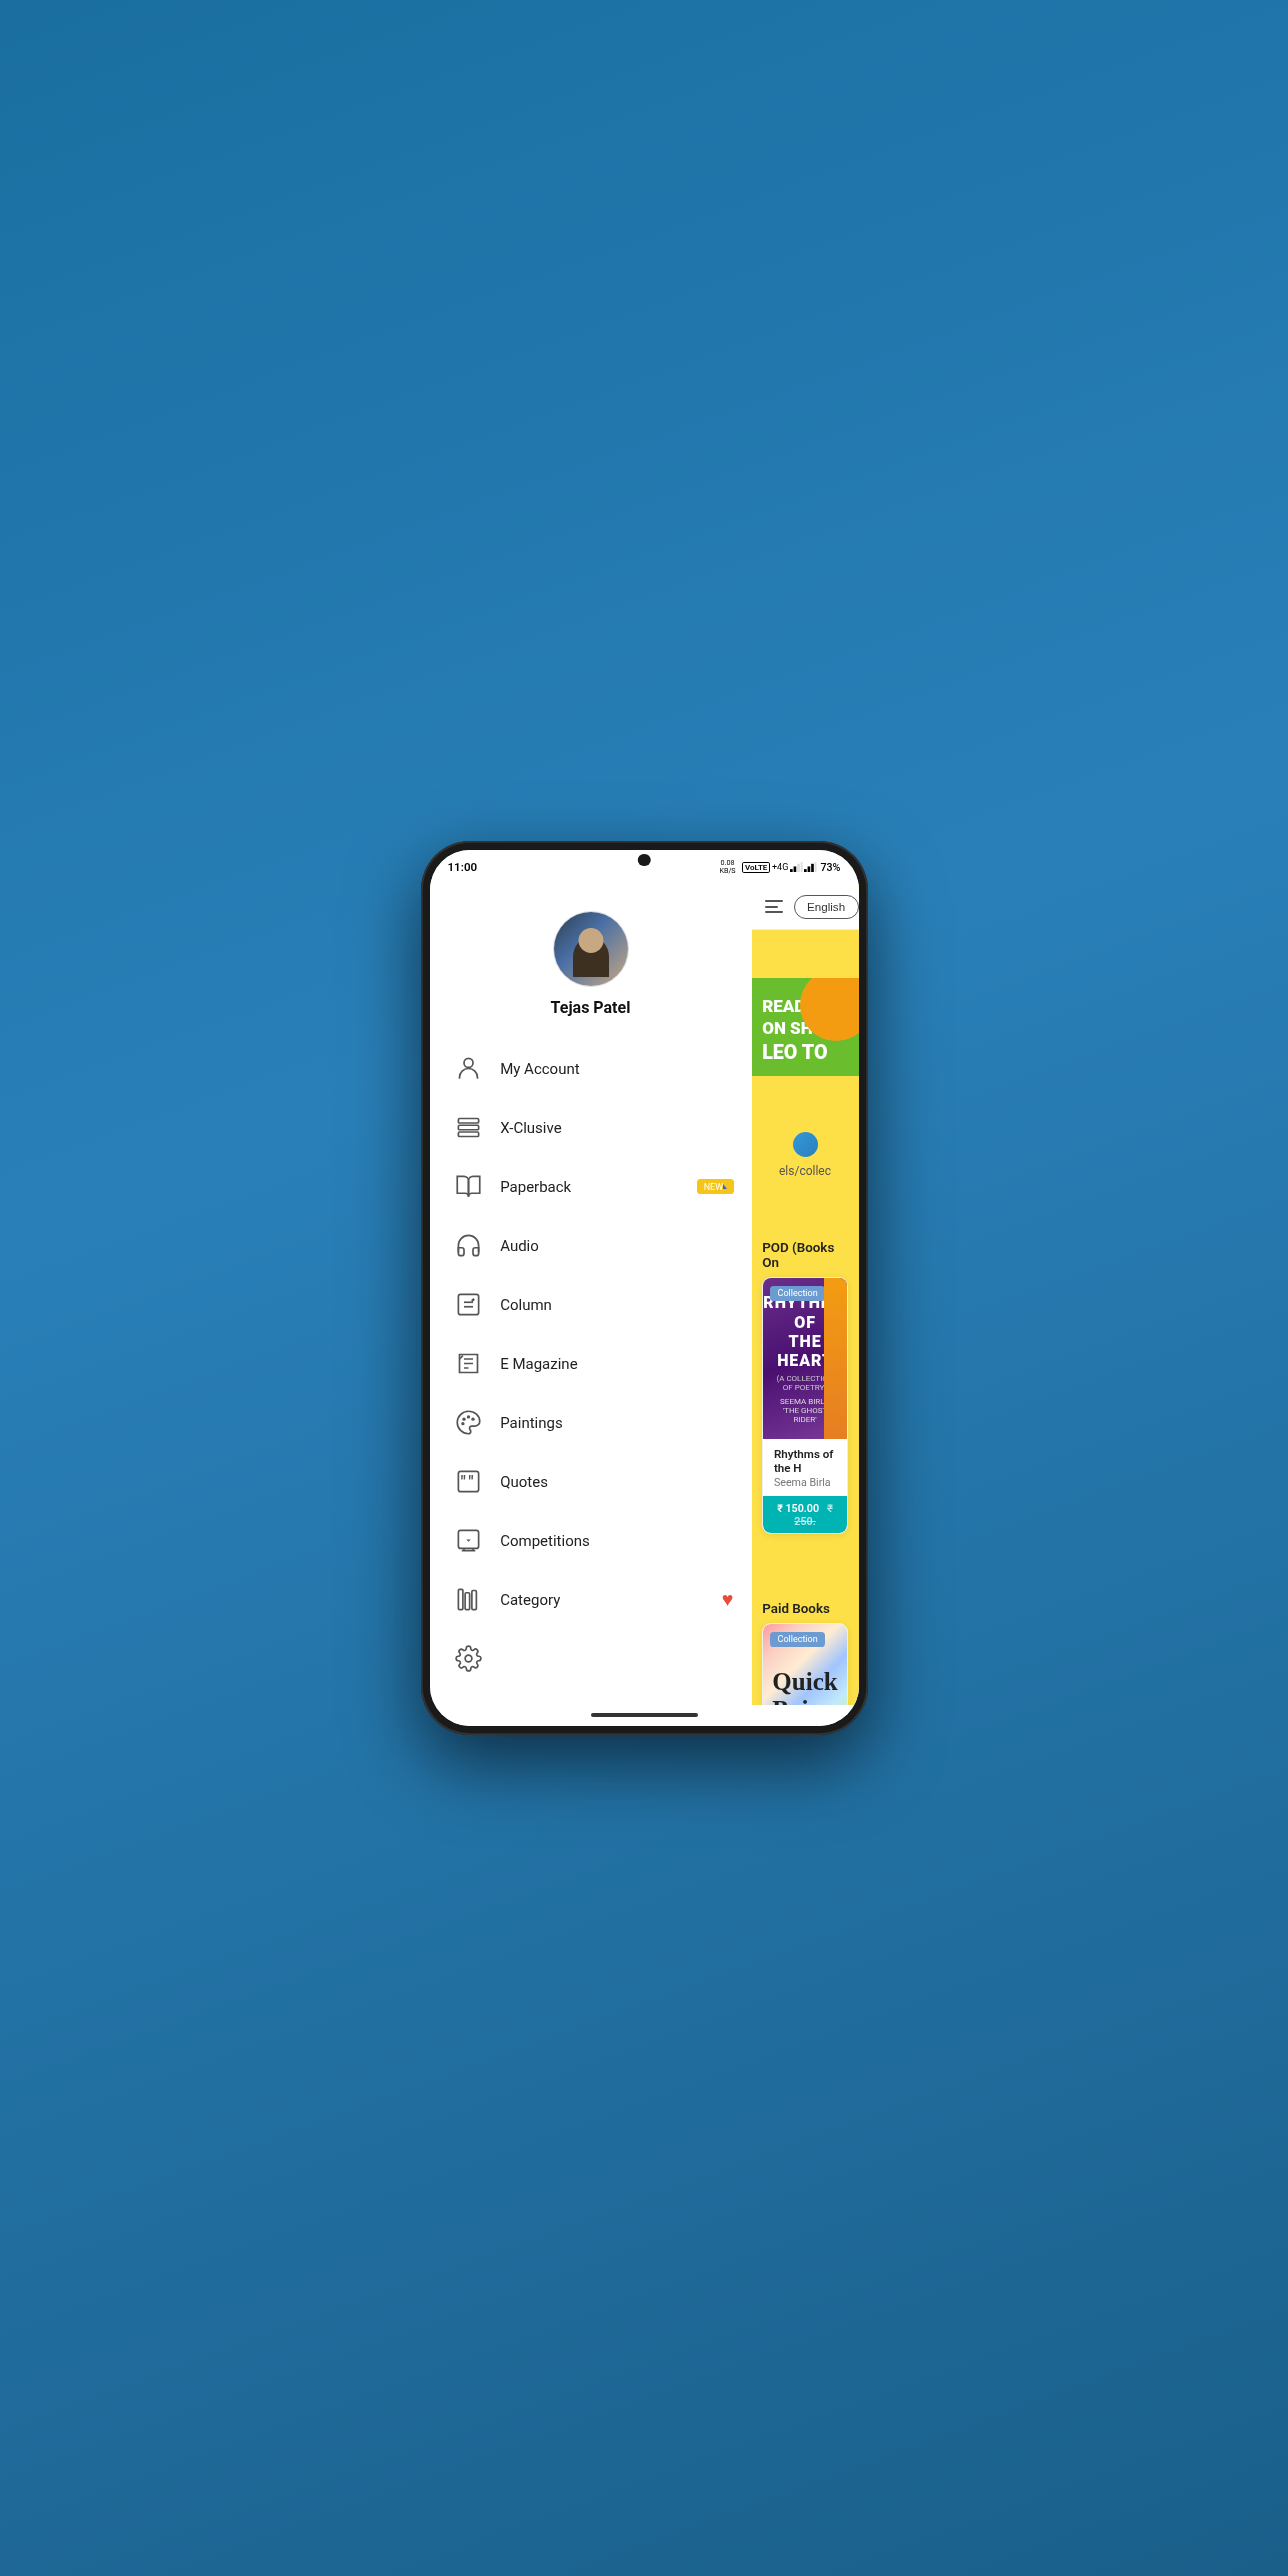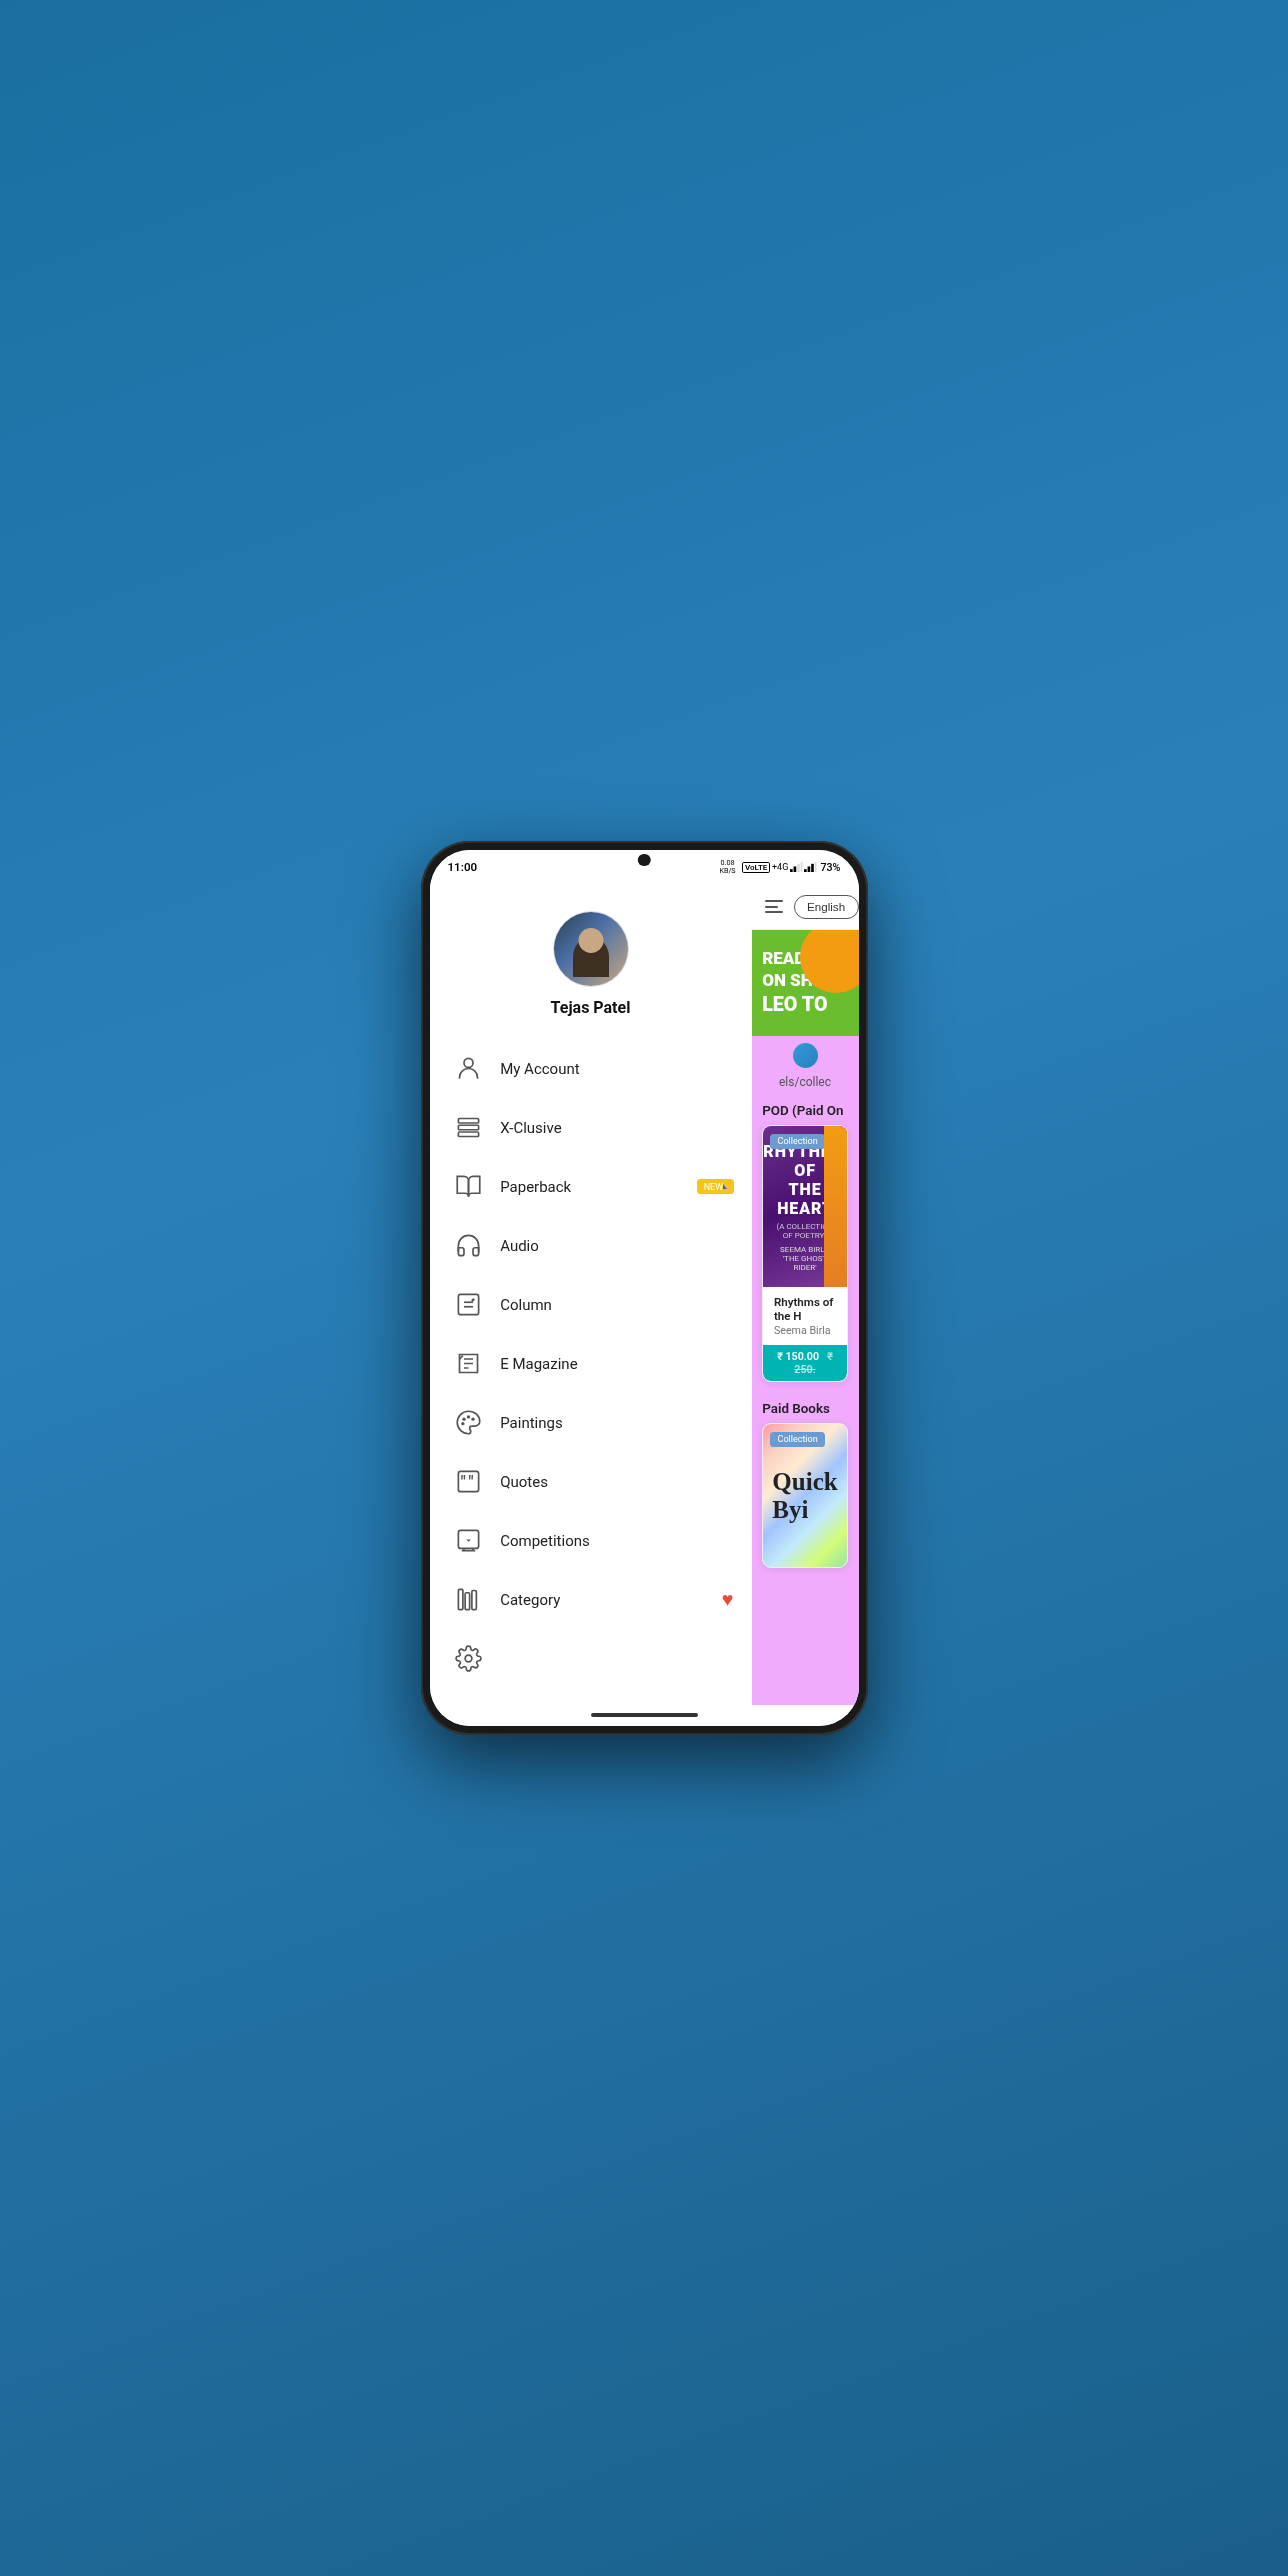--- a/index.html
+++ b/index.html
@@ -224,25 +224,26 @@
 
     
     .right-panel {
       flex: 1;
       background: #f8f8f8;
       overflow: hidden;
       position: relative;
     }
 
     .right-panel-inner {
-      background: #f0abfc;
+      background: #fde047;
       height: 100%;
       overflow: hidden;
       display: flex;
       flex-direction: column;
+      gap: 48px;
     }
 
     .right-header {
       padding: 10.7px 13.4px;
       display: flex;
       align-items: center;
       gap: 10.7px;
       border-bottom: 0.9px solid #eee;
       background: white;
     }
@@ -641,21 +642,21 @@
               <div style="font-size:19.7px;margin-top:2px;">LEO TO</div>
             </div>
           </div>
 
           <div class="url-bar">
             <div class="url-avatar"></div>
             <span>els/collec</span>
           </div>
 
           <div class="pod-section">
-            <div class="section-title">POD (Paid On</div>
+            <div class="section-title">POD (Books On</div>
 
             <div class="book-card">
               <div class="book-cover-purple">
                 <div class="collection-badge">Collection</div>
                 <div class="book-cover-orange-stripe"></div>
                 <div class="book-title-on-cover">
                   RHYTHMS<br>OF<br>THE<br>HEART
                 </div>
                 <div style="color:#ccc;font-size:8px;text-align:center;margin-top:3.6px;">(A COLLECTION OF POETRY)</div>
                 <div style="color:#ddd;font-size:8px;text-align:center;margin-top:5.4px;">SEEMA BIRLA<br>'THE GHOST RIDER'</div>

